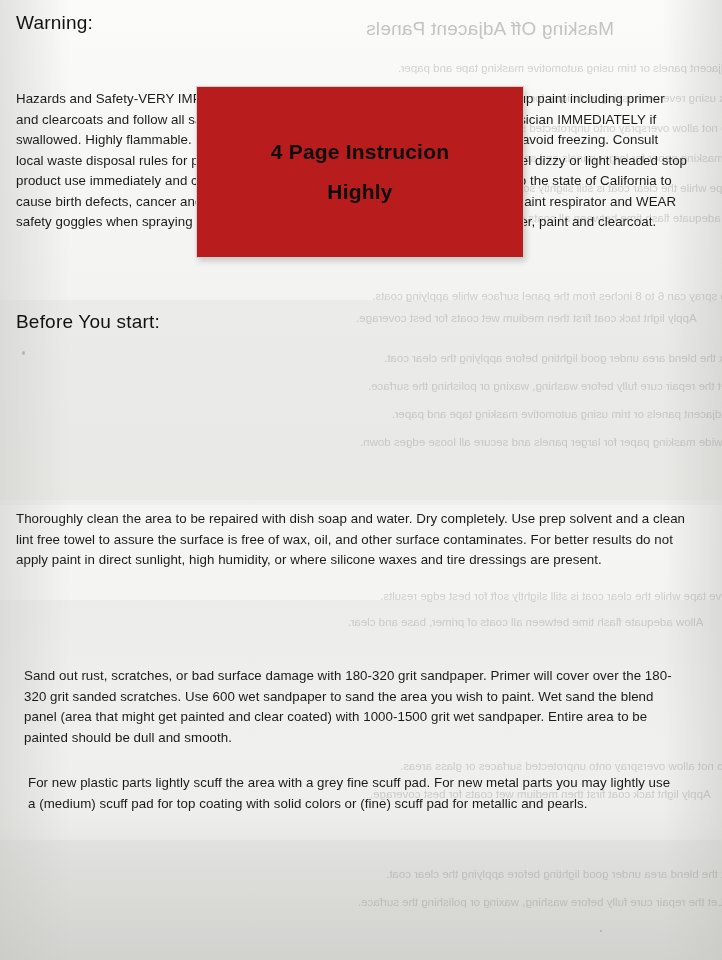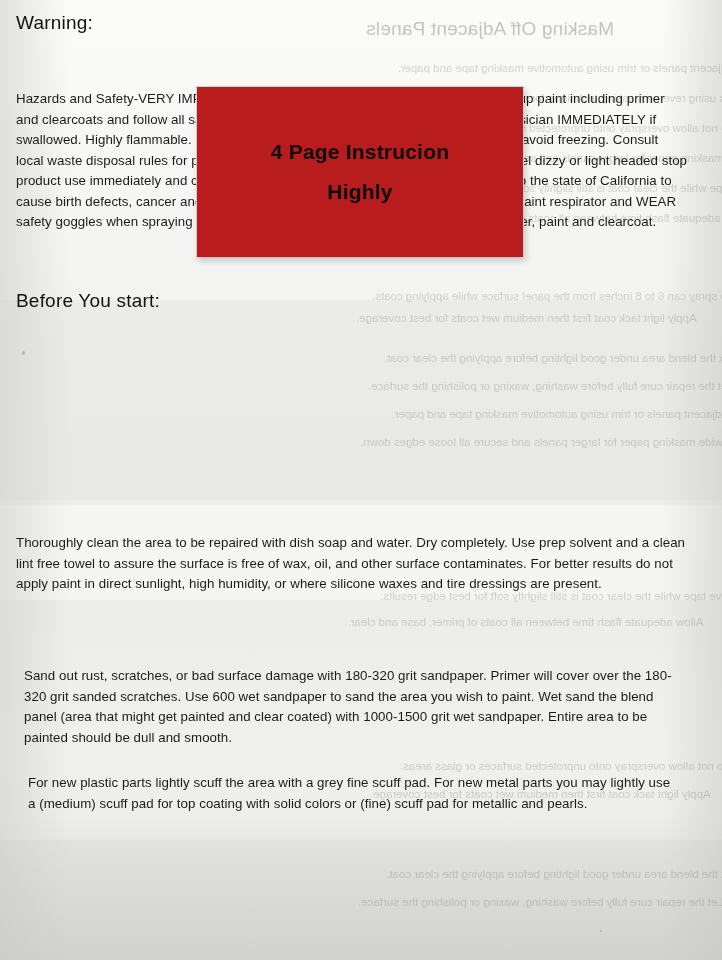--- a/index.html
+++ b/index.html
@@ -157,23 +157,23 @@
     <div class="bleed bleed-line" style="left:370px; top:788px;">Apply light tack coat first then medium wet coats for best coverage.</div>
     <div class="bleed bleed-line" style="left:386px; top:868px;">Check the blend area under good lighting before applying the clear coat.</div>
     <div class="bleed bleed-line" style="left:358px; top:896px;">Let the repair cure fully before washing, waxing or polishing the surface.</div>
   </div>
 
   <div class="content">
 
     <h1 class="heading" style="left:16px; top:12px;">Warning:</h1>
     <p class="body" style="left:16px; top:89px; width:672px;">Hazards and Safety-VERY IMPORTANT. Read all labels and directions on the touch-up paint including primer and clearcoats and follow all safety precautions. Keep away from children. Call a physician IMMEDIATELY if swallowed. Highly flammable. Do not store above 20F. DO NOT STORE IN CAR and avoid freezing. Consult local waste disposal rules for proper disposal. Use with adequate ventilation. If you feel dizzy or light headed stop product use immediately and call physician. This product contains chemicals known to the state of California to cause birth defects, cancer and other reproductive harm. WEAR an approved active paint respirator and WEAR safety goggles when spraying to avoid paint entering the eyes. This includes the primer, paint and clearcoat.</p>
 
-    <h1 class="heading" style="left:16px; top:290px;">Before You start:</h1>
+    <h1 class="heading" style="left:16px; top:311px;">Before You start:</h1>
 
-    <p class="body" style="left:16px; top:509px; width:672px;margin-top:24px;">Thoroughly clean the area to be repaired with dish soap and water.  Dry completely. Use prep solvent and a clean lint free towel to assure the surface is free of wax, oil, and other surface contaminates. For better results do not apply paint in direct sunlight, high humidity, or where silicone waxes and tire dressings are present.</p>
+    <p class="body" style="left:16px; top:509px; width:672px;">Thoroughly clean the area to be repaired with dish soap and water.  Dry completely. Use prep solvent and a clean lint free towel to assure the surface is free of wax, oil, and other surface contaminates. For better results do not apply paint in direct sunlight, high humidity, or where silicone waxes and tire dressings are present.</p>
 
     <p class="body" style="left:24px; top:666px; width:664px;">Sand out rust, scratches, or bad surface damage with 180-320 grit sandpaper. Primer will cover over the 180-320 grit sanded scratches. Use 600 wet sandpaper to sand the area you wish to paint. Wet sand the blend panel (area that might get painted and clear coated) with 1000-1500 grit wet sandpaper. Entire area to be painted should be dull and smooth.</p>
     <p class="body" style="left:28px; top:773px; width:650px;">For new plastic parts lightly scuff the area with a grey fine scuff pad. For new metal parts you may lightly use a (medium) scuff pad for top coating with solid colors or (fine) scuff pad for metallic and pearls.</p>
 
     <div class="label-card">
       <div class="ln">4 Page Instrucion</div>
       <div class="ln">Highly</div>
     </div>
 
     <div class="speck" style="left:22px; top:351px; width:3px; height:4px;"></div>

